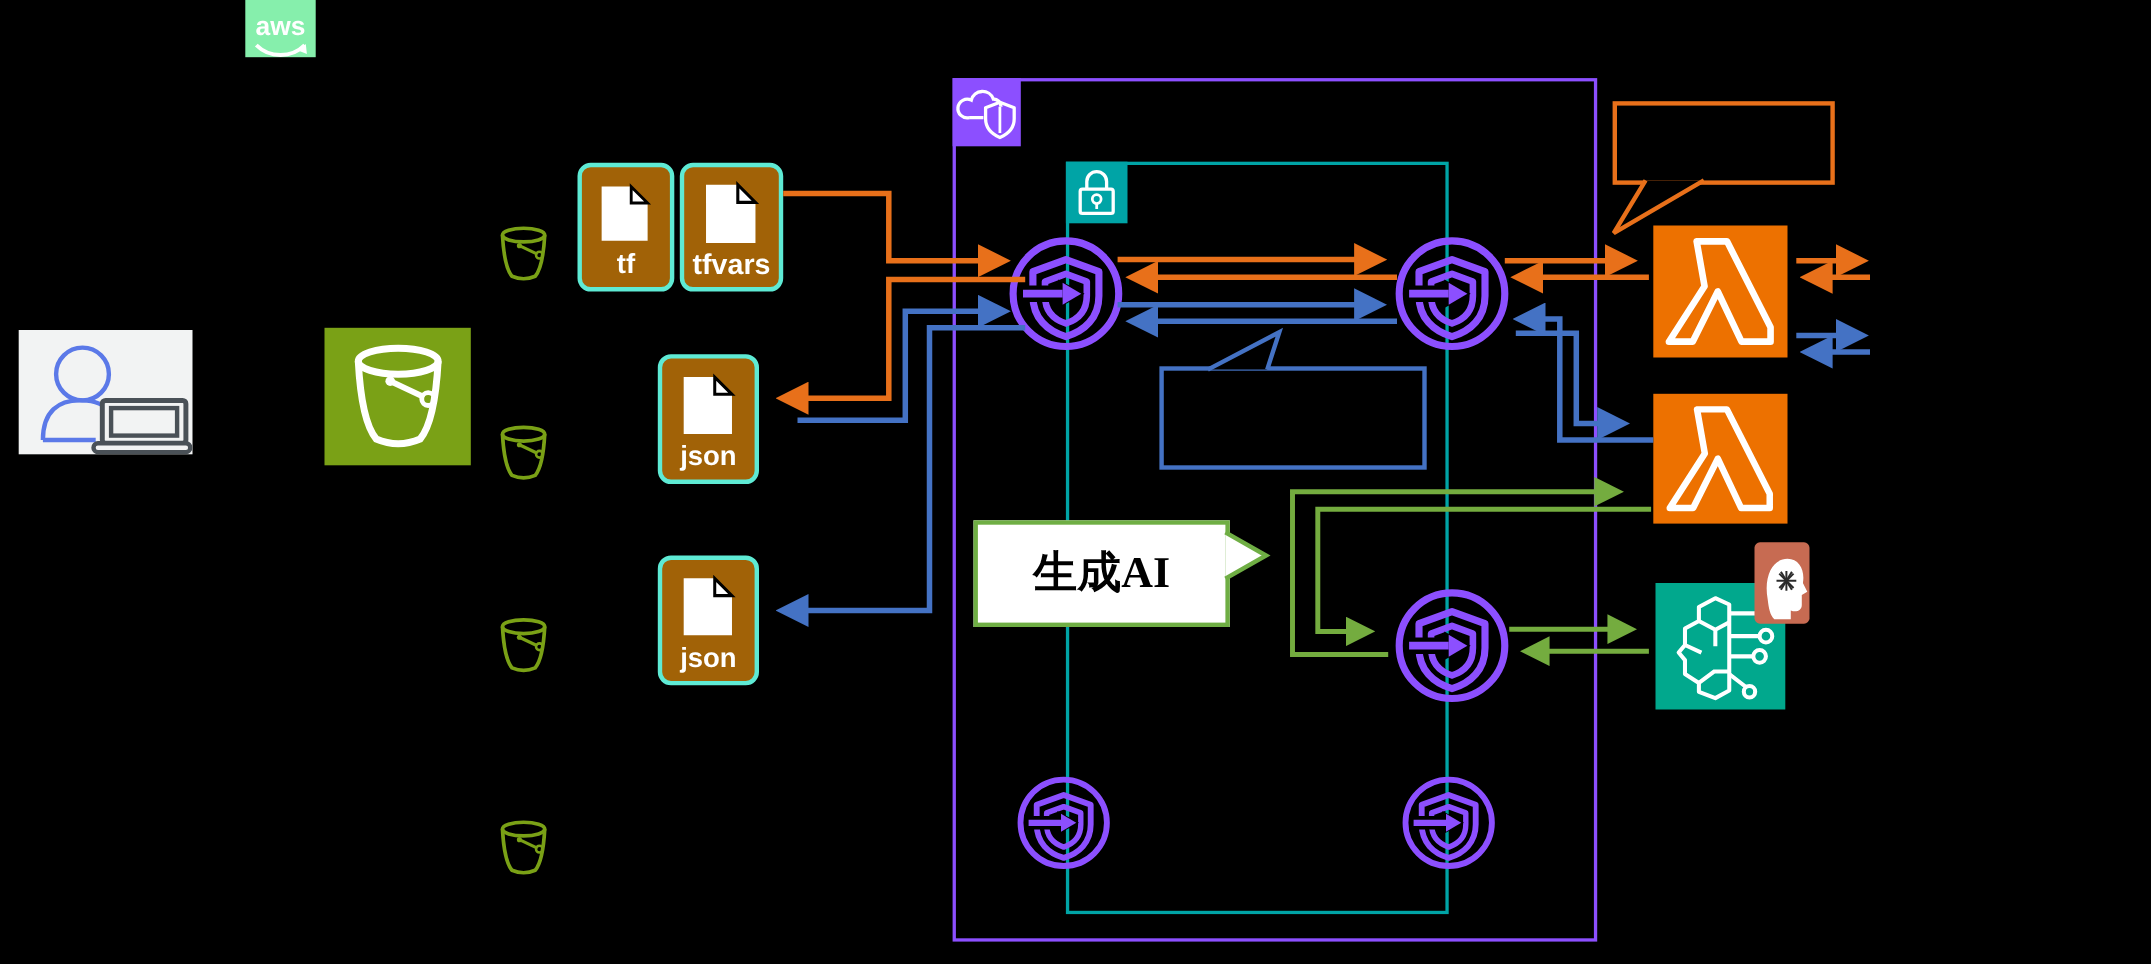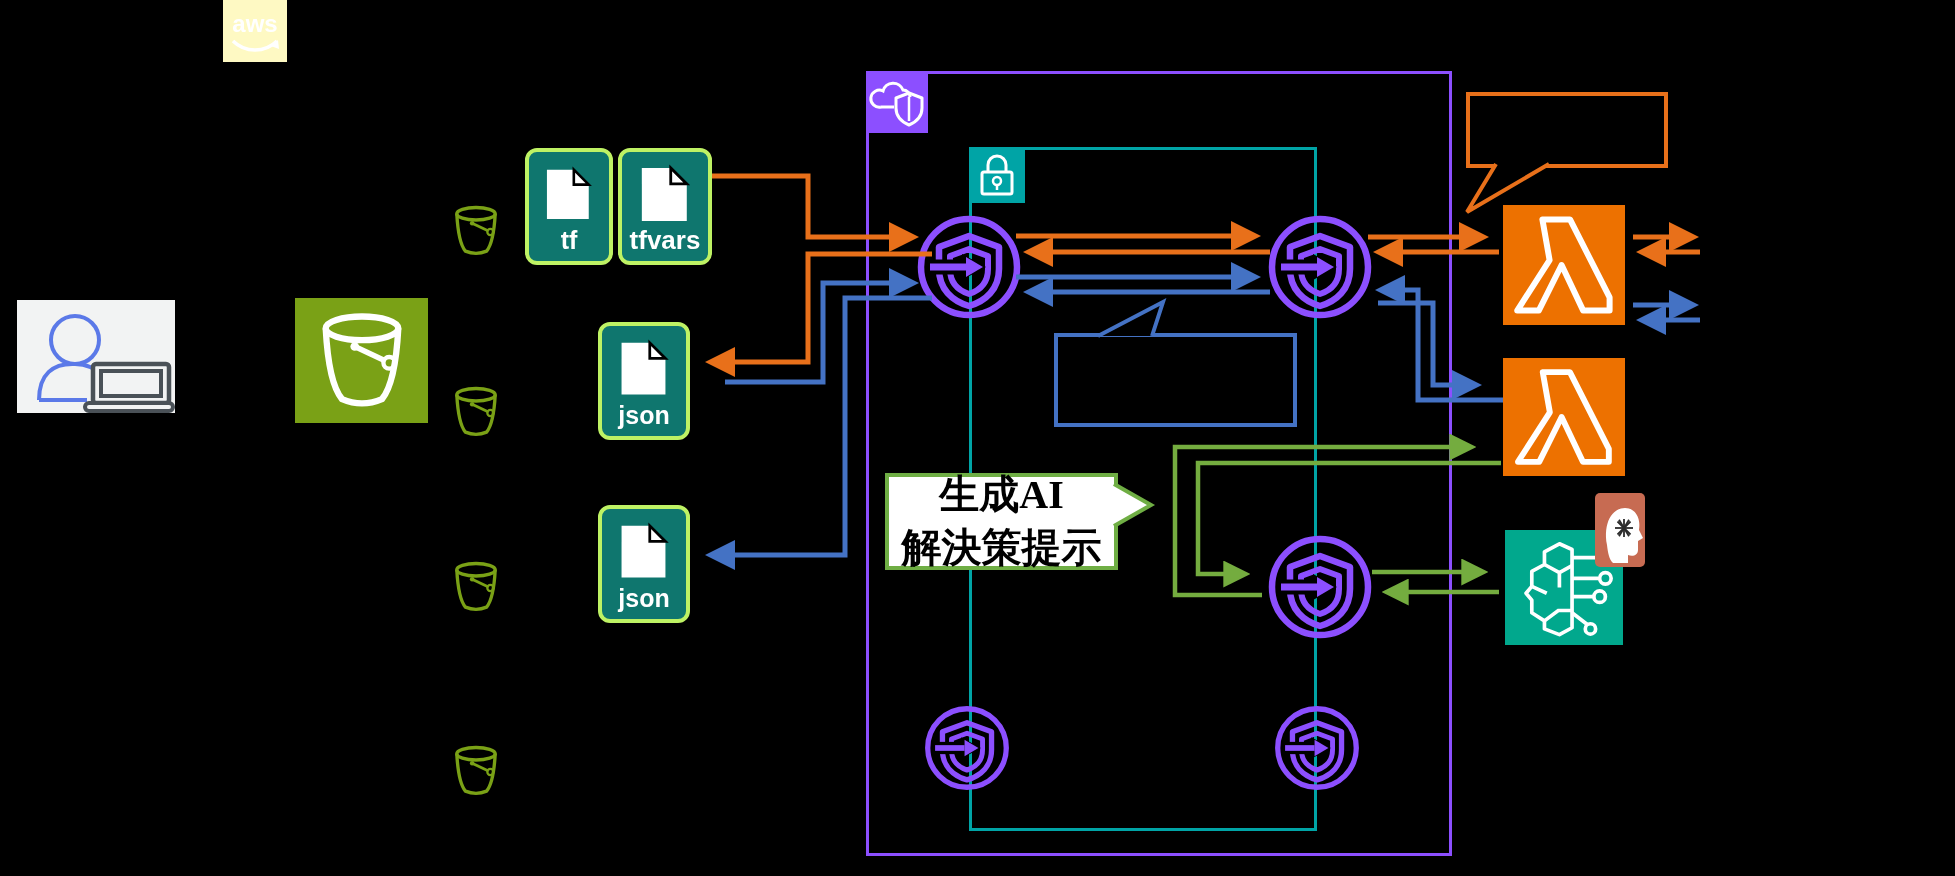--- a/index.html
+++ b/index.html
@@ -6,21 +6,21 @@
   #canvas{position:relative;width:1955px;height:876px;background:#000;overflow:hidden;
           font-family:"Liberation Sans","DejaVu Sans",sans-serif;}
   .abs{position:absolute;}
   .node{position:absolute;}
   
   #aws-cloud-box{left:866px;top:71px;width:586px;height:785px;border:3px solid #8C4FFF;box-sizing:border-box;}
   #private-subnet-box{left:969px;top:147px;width:348px;height:684px;border:3px solid #00A4A6;box-sizing:border-box;}
   
   .corner-icon{position:absolute;display:flex;align-items:center;justify-content:center;}
   
-  .doc{position:absolute;border:4px solid #bef264;border-radius:12px;background:#0f766e;box-sizing:border-box;padding-left:32px;}
+  .doc{position:absolute;border:4px solid #5eead4;border-radius:12px;background:#a16207;box-sizing:border-box;padding-left:32px;}
   .doc svg{position:absolute;left:8%;top:6%;width:84%;height:62%;}
   .doc-label{position:absolute;left:0;right:0;bottom:8px;text-align:center;color:#fff;
              font-weight:bold;font-size:25px;line-height:1;}
   
   .callout{position:absolute;box-sizing:border-box;background:transparent;}
   #orange-callout{left:1466px;top:92px;width:202px;height:76px;border:4px solid #E8701A;}
   #blue-callout{left:1054px;top:333px;width:243px;height:94px;border:4px solid #4472C4;}
   #genai-callout{left:885px;top:473px;width:233px;height:97px;border:4px solid #6FAE44;background:#fff;
                  display:flex;flex-direction:column;align-items:center;justify-content:center;}
   #genai-callout .cl{color:#000;font-weight:bold;font-size:40px;line-height:1.32;white-space:nowrap;font-family:Liberation Serif, serif;}
@@ -64,21 +64,21 @@
         <path d="M33,30 L46,37 L57,31 M22,49 L35,55 M46,37 L46,50 M33,79 L45,70 L57,70" fill="none" stroke="#fff" stroke-width="3.2"></path>
         <path d="M57,24 H79 M57,42 H80 M57,58 H76 M57,72 L70,82" fill="none" stroke="#fff" stroke-width="3.2"></path>
         <circle cx="84" cy="24" r="5" fill="none" stroke="#fff" stroke-width="3.2"></circle>
         <circle cx="86" cy="42" r="5" fill="none" stroke="#fff" stroke-width="3.2"></circle>
         <circle cx="81" cy="58" r="5" fill="none" stroke="#fff" stroke-width="3.2"></circle>
         <circle cx="73" cy="86" r="4.5" fill="none" stroke="#fff" stroke-width="3.2"></circle>
       </symbol>
     </defs>
   </svg>
 
-  <div class="node" style="left:223px;top:0;width:64px;height:62px;background:#fef9c3;">
+  <div class="node" style="left:223px;top:0;width:64px;height:52px;background:#86efac;">
     <svg width="64" height="62" viewBox="0 0 64 62">
       <text x="32" y="32" text-anchor="middle" font-size="24" font-weight="bold" fill="#fff">aws</text>
       <path d="M10,41 C22,53 42,53 54,41" stroke="#fff" stroke-width="3.5" fill="none"></path>
       <polygon points="55,40 56,49 48,46" fill="#fff"></polygon>
     </svg>
   </div>
 
   <div class="node" style="left:17px;top:300px;width:158px;height:113px;background:#F2F3F3;">
     <svg width="158" height="113" viewBox="0 0 158 113">
       <circle cx="58" cy="40" r="24" fill="none" stroke="#5B79E8" stroke-width="4"></circle>
@@ -198,21 +198,20 @@
         <line x1="24" y1="26.8" x2="34" y2="43.2"></line>
           <line x1="24" y1="43.2" x2="34" y2="26.8"></line>
       </g>
     </svg>
   </div>
 
   <div id="orange-callout" class="callout"></div>
   <div id="blue-callout" class="callout"></div>
   <div id="genai-callout" class="callout">
     <div class="cl">生成AI</div>
-    <div class="cl">解決策提示</div>
   </div>
 
   <svg id="overlay">
     <defs>
       <marker id="ah-o" markerWidth="6" markerHeight="6" refX="4.6" refY="3" orient="auto" markerUnits="strokeWidth">
         <path d="M0,0 L6,3 L0,6 Z" fill="#E8701A"></path>
         </marker>
       <marker id="ah-b" markerWidth="6" markerHeight="6" refX="4.6" refY="3" orient="auto" markerUnits="strokeWidth">
         <path d="M0,0 L6,3 L0,6 Z" fill="#4472C4"></path>
         </marker>

